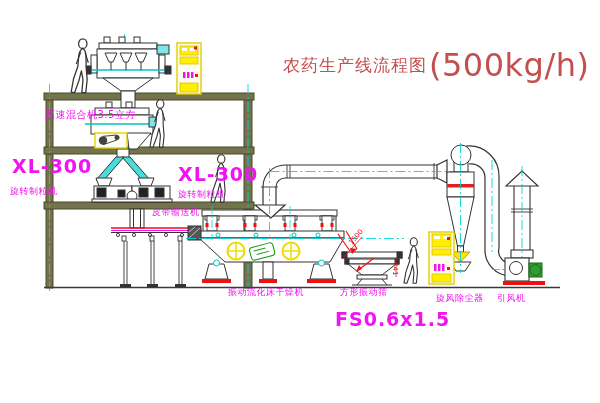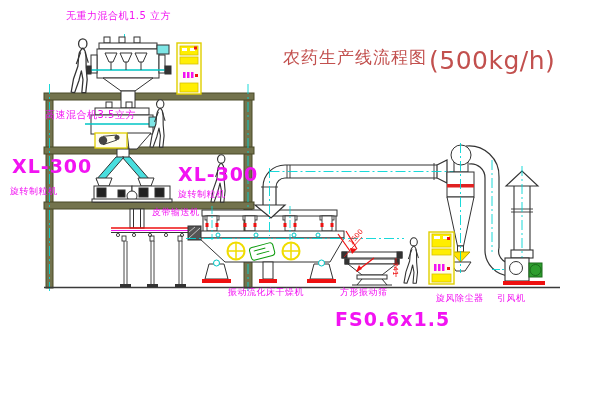--- a/index.html
+++ b/index.html
@@ -4,23 +4,23 @@
 <style>
   html,body{margin:0;padding:0;background:#fff;}
   #canvas{position:relative;width:600px;height:403px;background:#ffffff;overflow:hidden;
           font-family:"DejaVu Sans",sans-serif;}
   #lineart{position:absolute;left:0;top:0;z-index:1;}
   .lbl{position:absolute;z-index:2;color:#f213f2;white-space:nowrap;line-height:1;}
   .lbl-sm{font-size:9px;letter-spacing:0.5px;text-align:right;}
   .lbl-md{font-size:10px;letter-spacing:0.5px;}
   .lbl-model{font-size:19px;letter-spacing:1px;font-weight:700;}
   .dim{position:absolute;z-index:2;color:#ee1111;font-size:7px;white-space:nowrap;line-height:1;}
-  #title{position:absolute;left:283px;top:46px;z-index:2;color:#c2504e;display:flex;align-items:flex-start;white-space:nowrap;}
+  #title{position:absolute;left:283px;top:46px;z-index:2;color:#c2504e;display:flex;align-items:center;white-space:nowrap;}
   #title .cn{font-size:17px;letter-spacing:1px;}
-  #title .cap{font-size:25px;letter-spacing:0.5px;margin-left:2px;font-family:"DejaVu Sans",sans-serif;}
+  #title .cap{font-size:32px;letter-spacing:0.5px;margin-left:2px;font-family:"DejaVu Sans",sans-serif;}
 </style>
 </head>
 <body>
 
 <div id="canvas">
 
 <svg id="lineart" width="600" height="403" viewBox="0 0 600 403">
   <defs>
     <g id="person">
       <ellipse cx="11" cy="4" rx="3.6" ry="4.2" fill="#fff" stroke="#333" stroke-width="1.1"></ellipse>
@@ -306,21 +306,20 @@
   <use href="#person" transform="translate(149,100) scale(1.02)"></use>
   <use href="#person" transform="translate(210,155) scale(1.02)"></use>
   <use href="#person" transform="translate(403,238) scale(0.98)"></use>
 </svg>
 
 <div id="title">
   <span class="cn">农药生产线流程图</span>
   <span class="cap">(500kg/h)</span>
 </div>
 
-<div class="lbl lbl-md" style="left:66px;top:11px;">无重力混合机1.5 立方</div>
 <div class="lbl lbl-md" style="left:45px;top:110px;">高速混合机3.5立方</div>
 
 <div class="lbl lbl-model" style="left:12px;top:157px;">XL-300</div>
 <div class="lbl lbl-sm" style="left:10px;top:187px;">旋转制粒机</div>
 
 <div class="lbl lbl-model" style="left:178px;top:165px;">XL-300</div>
 <div class="lbl lbl-sm" style="left:178px;top:190px;">旋转制粒机</div>
 
 <div class="lbl lbl-sm" style="left:152px;top:208px;">皮带输送机</div>
 

